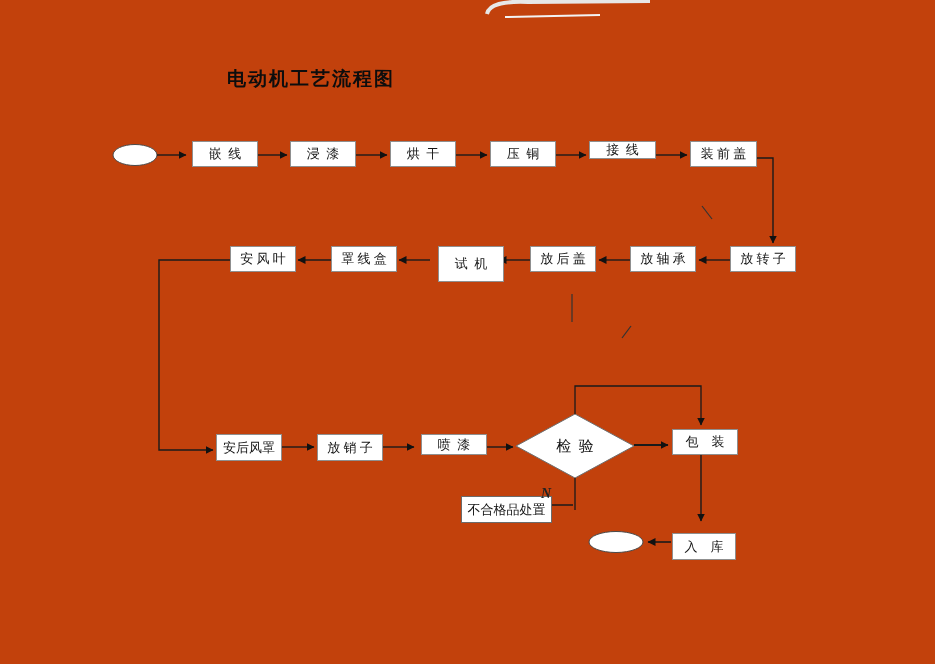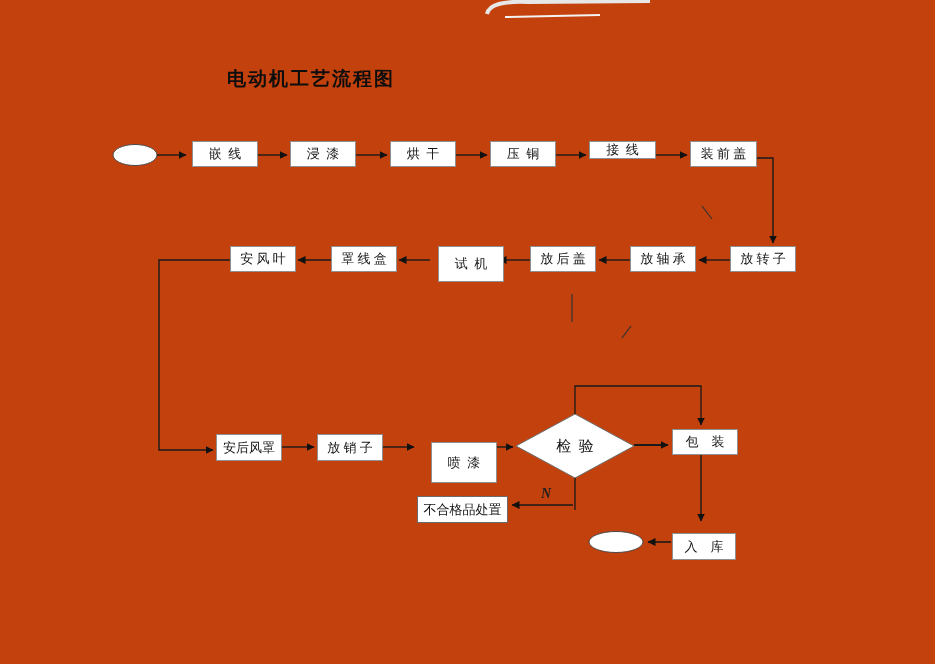--- a/index.html
+++ b/index.html
@@ -3,21 +3,21 @@
 <meta charset="utf-8">
 <style>
   html,body{margin:0;padding:0;background:#fff;}
   .canvas{position:relative;width:935px;height:664px;background:#c2410c;overflow:hidden;
           font-family:"Liberation Serif",serif;}
   .page-title{position:absolute;left:227px;top:66px;font-size:19px;font-weight:bold;
           letter-spacing:2px;color:#0d0d0d;white-space:pre;}
   .node{position:absolute;border:1px solid #8f8f8f;background:#fff;box-sizing:border-box;
           display:flex;align-items:center;justify-content:center;font-size:13px;color:#141414;
           white-space:pre;z-index:2;}
-  .node.heavy{border-color:#6b6b6b;border-width:1.5px;}
+  .node.heavy{border-color:#6b6b6b;border-width:1.5px;margin-left:44px;}
   .diamond-label{position:absolute;left:575px;top:446px;transform:translate(-50%,-50%);
           font-size:15px;color:#141414;white-space:pre;z-index:3;}
   .branch-label{position:absolute;left:541px;top:486px;font-style:italic;font-weight:bold;
           font-size:14px;color:#222;z-index:3;}
   svg.wires{position:absolute;left:0;top:0;z-index:1;}
 </style>
 </head>
 <body>
 
 <div class="canvas">
@@ -80,21 +80,21 @@
 
   <div class="node" style="left:730px;top:246px;width:66px;height:26px;">放 转 子</div>
   <div class="node" style="left:630px;top:246px;width:66px;height:26px;">放 轴 承</div>
   <div class="node" style="left:530px;top:246px;width:66px;height:26px;">放 后 盖</div>
   <div class="node" style="left:430px;top:246px;width:66px;height:36px;margin-left:8px;">试  机</div>
   <div class="node" style="left:331px;top:246px;width:66px;height:26px;">罩 线 盒</div>
   <div class="node" style="left:230px;top:246px;width:66px;height:26px;">安 风 叶</div>
 
   <div class="node" style="left:216px;top:434px;width:66px;height:27px;">安后风罩</div>
   <div class="node" style="left:317px;top:434px;width:66px;height:27px;">放 销 子</div>
-  <div class="node" style="left:431px;top:434px;width:66px;height:41px;margin-top:8px;">喷  漆</div>
+  <div class="node" style="left:421px;top:434px;width:66px;height:21px;">喷  漆</div>
   <div class="diamond-label">检  验</div>
   <div class="node" style="left:672px;top:429px;width:66px;height:26px;">包    装</div>
 
   <div class="node heavy" style="left:417px;top:496px;width:91px;height:27px;">不合格品处置</div>
   <div class="node" style="left:672px;top:525px;width:64px;height:27px;margin-top:8px;">入    库</div>
 
   <div class="branch-label">N</div>
 
 </div>
 

